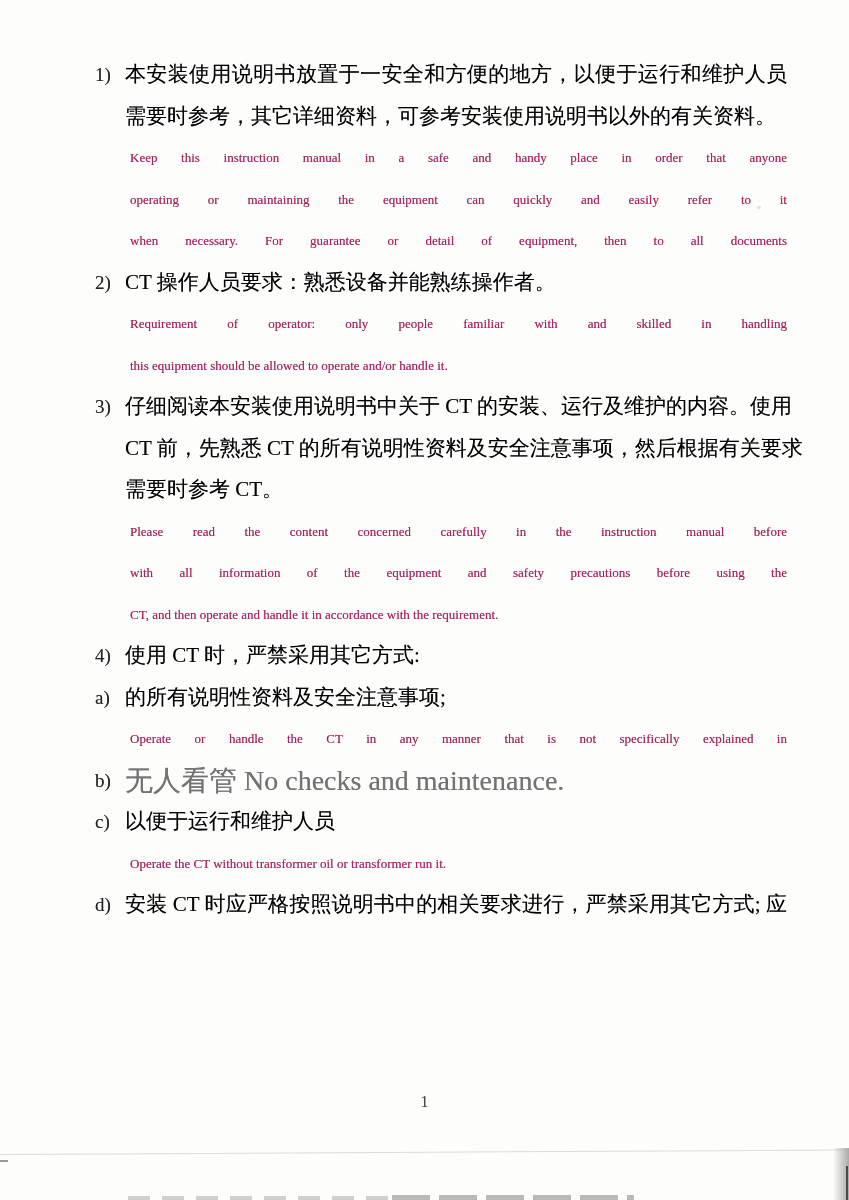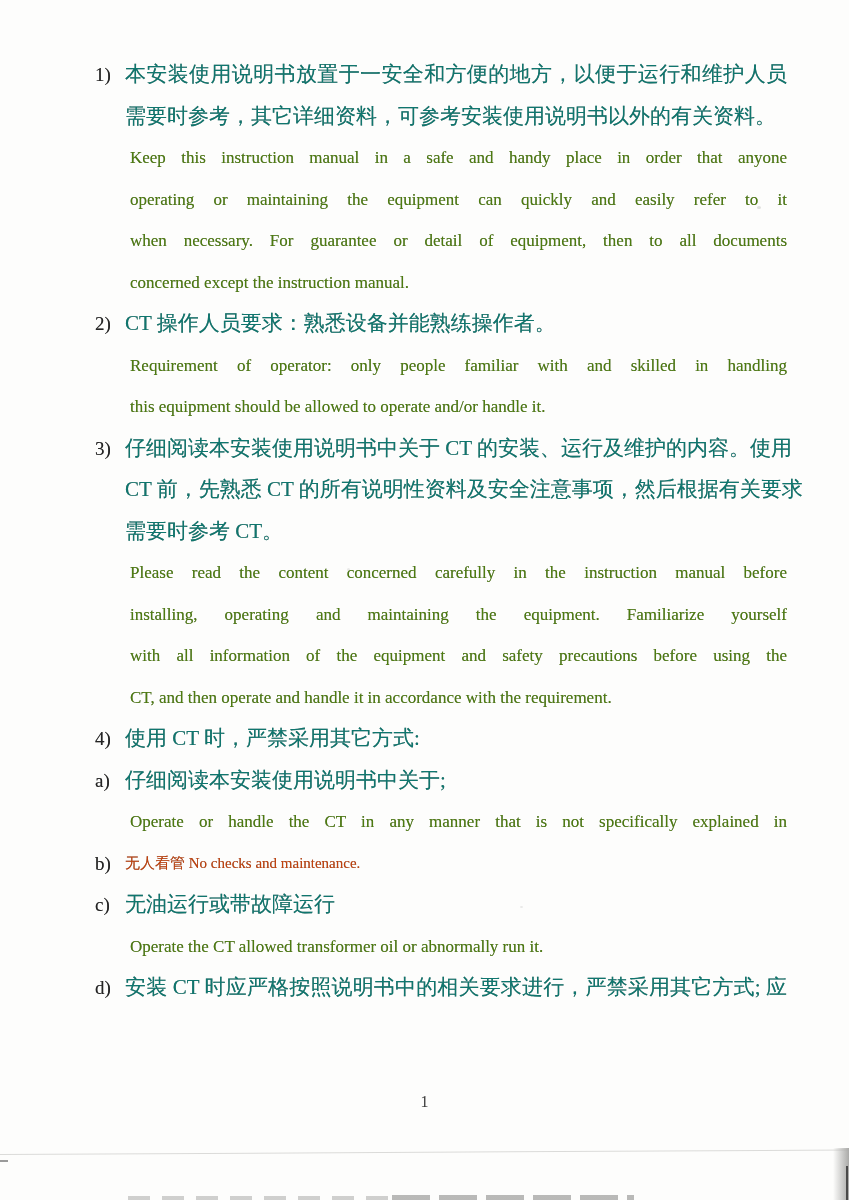--- a/index.html
+++ b/index.html
@@ -28,23 +28,23 @@
     text-shadow:0 0 0.5px rgba(40,40,40,0.5);
   }
   .line{
     height:41.5px;line-height:41.5px;
     text-align:justify;
     text-align-last:justify;
     white-space:nowrap;
     text-shadow:0 0 0.5px rgba(40,40,40,0.5);
   }
   .line.end{text-align-last:left;}
-  .line.zh{font-size:21px;color:#0f766e;}
-  .line.mix{font-size:15px;color:#c2410c;}
-  .line.en{font-size:17px;color:#4d7c0f;padding-left:5px;}
+  .line.zh{font-size:21px;color:#000000;}
+  .line.mix{font-size:28px;color:#737373;}
+  .line.en{font-size:13px;color:#be185d;padding-left:5px;}
   .page-number{
     position:absolute;left:0;right:0;top:1092px;
     height:20px;line-height:20px;
     text-align:center;font-size:16px;color:#3c3c3c;
   }
   
   .page-edge-line{
     position:absolute;left:0;top:1154px;width:860px;height:1px;
     background:#dbdbd9;transform:rotate(-0.3deg);transform-origin:left center;
   }
@@ -80,55 +80,53 @@
 <div class="page" style="background: rgb(253, 253, 252);">
 
   <div class="content">
       <div class="item">
         <span class="marker">1)</span>
         <div class="line zh">本安装使用说明书放置于一安全和方便的地方，以便于运行和维护人员</div>
         <div class="line zh end">需要时参考，其它详细资料，可参考安装使用说明书以外的有关资料。</div>
         <div class="line en">Keep this instruction manual in a safe and handy place in order that anyone</div>
         <div class="line en">operating or maintaining the equipment can quickly and easily refer to it</div>
         <div class="line en">when necessary. For guarantee or detail of equipment, then to all documents</div>
-        <div class="line en end">concerned except the instruction manual.</div>
       </div>
       <div class="item">
         <span class="marker">2)</span>
         <div class="line zh end">CT 操作人员要求：熟悉设备并能熟练操作者。</div>
         <div class="line en">Requirement of operator: only people familiar with and skilled in handling</div>
         <div class="line en end">this equipment should be allowed to operate and/or handle it.</div>
       </div>
       <div class="item">
         <span class="marker">3)</span>
         <div class="line zh">仔细阅读本安装使用说明书中关于 CT 的安装、运行及维护的内容。使用</div>
         <div class="line zh">CT 前，先熟悉 CT 的所有说明性资料及安全注意事项，然后根据有关要求</div>
         <div class="line zh end">需要时参考 CT。</div>
         <div class="line en">Please read the content concerned carefully in the instruction manual before</div>
-        <div class="line en">installing, operating and maintaining the equipment. Familiarize yourself</div>
         <div class="line en">with all information of the equipment and safety precautions before using the</div>
         <div class="line en end">CT, and then operate and handle it in accordance with the requirement.</div>
       </div>
       <div class="item">
         <span class="marker">4)</span>
         <div class="line zh end">使用 CT 时，严禁采用其它方式:</div>
       </div>
       <div class="item">
         <span class="marker">a)</span>
-        <div class="line zh end">仔细阅读本安装使用说明书中关于;</div>
+        <div class="line zh end">的所有说明性资料及安全注意事项;</div>
         <div class="line en">Operate or handle the CT in any manner that is not specifically explained in</div>
       </div>
       <div class="item">
         <span class="marker">b)</span>
         <div class="line mix end">无人看管 No checks and maintenance.</div>
       </div>
       <div class="item">
         <span class="marker">c)</span>
-        <div class="line zh end">无油运行或带故障运行</div>
-        <div class="line en end">Operate the CT allowed transformer oil or abnormally run it.</div>
+        <div class="line zh end">以便于运行和维护人员</div>
+        <div class="line en end">Operate the CT without transformer oil or transformer run it.</div>
       </div>
       <div class="item">
         <span class="marker">d)</span>
         <div class="line zh">安装 CT 时应严格按照说明书中的相关要求进行，严禁采用其它方式; 应</div>
       </div>
     </div>
 
   <div class="page-number">1</div>
 
   <div class="page-edge-line"></div>

